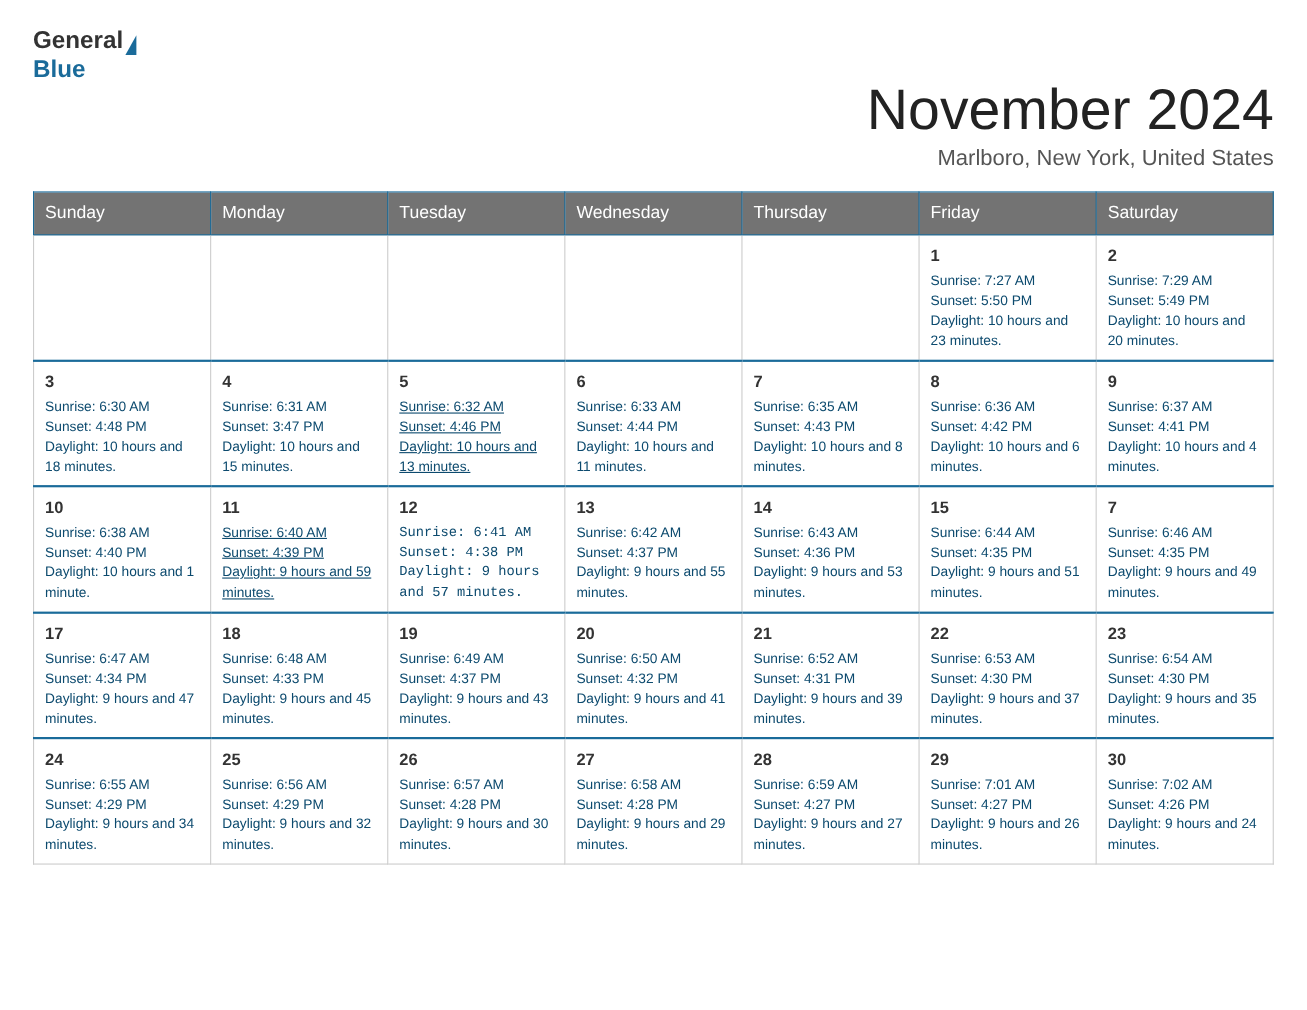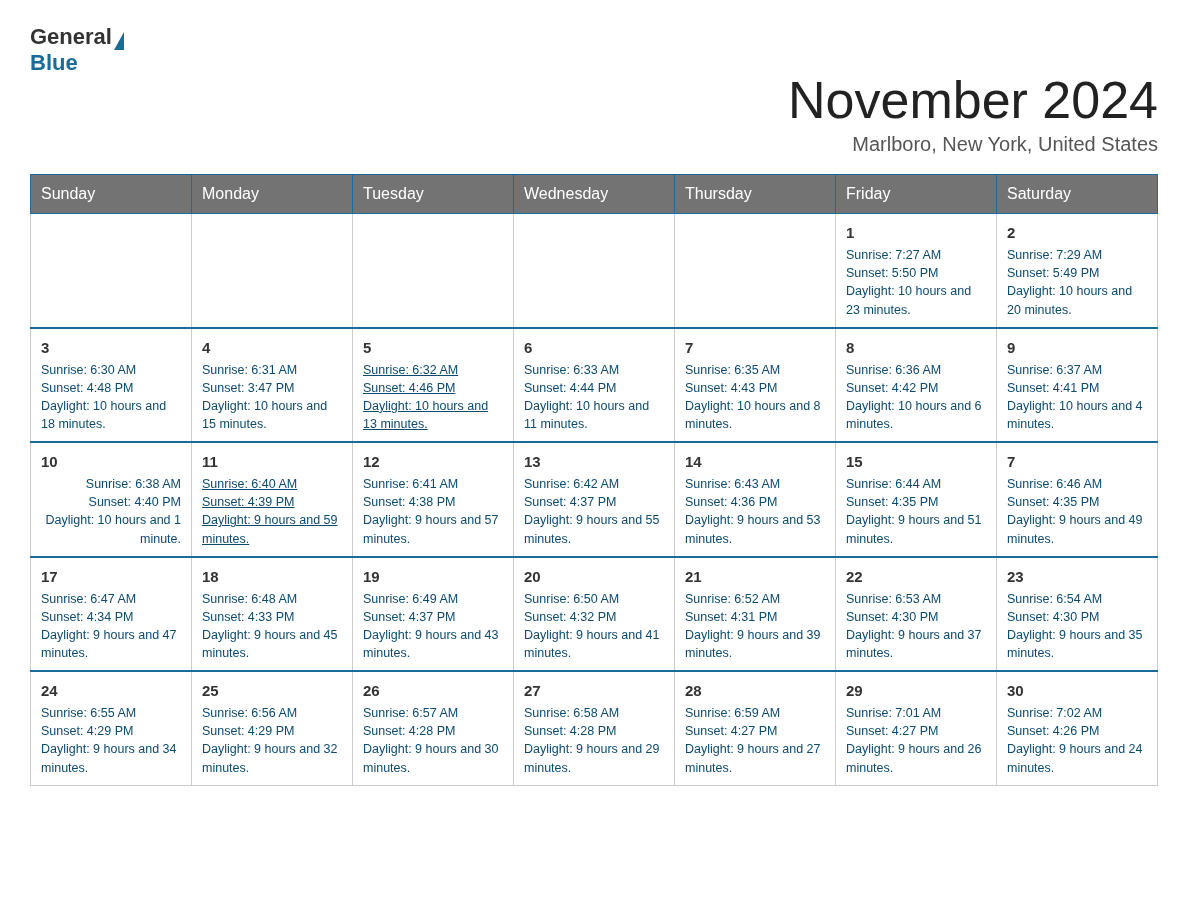--- a/index.html
+++ b/index.html
@@ -194,33 +194,33 @@
         <td>
           <span class="day-number">9</span>
           <div class="day-info" style="white-space: pre-line;">Sunrise: 6:37 AM
 Sunset: 4:41 PM
 Daylight: 10 hours and 4 minutes.</div>
         </td>
       </tr>
       <tr class="row-separator">
         <td>
           <span class="day-number">10</span>
-          <div class="day-info" style="white-space: pre-line; text-align: right;">Sunrise: 6:38 AM
+          <div class="day-info" style="white-space: pre-line;">Sunrise: 6:38 AM
 Sunset: 4:40 PM
 Daylight: 10 hours and 1 minute.</div>
         </td>
         <td>
           <span class="day-number">11</span>
           <div class="day-info" style="white-space: pre-line; text-decoration: underline;">Sunrise: 6:40 AM
 Sunset: 4:39 PM
 Daylight: 9 hours and 59 minutes.</div>
         </td>
         <td>
           <span class="day-number">12</span>
-          <div class="day-info" style="white-space: pre-line;">Sunrise: 6:41 AM
+          <div class="day-info" style="white-space: pre-line; font-family: Liberation Mono, monospace;">Sunrise: 6:41 AM
 Sunset: 4:38 PM
 Daylight: 9 hours and 57 minutes.</div>
         </td>
         <td>
           <span class="day-number">13</span>
           <div class="day-info" style="white-space: pre-line;">Sunrise: 6:42 AM
 Sunset: 4:37 PM
 Daylight: 9 hours and 55 minutes.</div>
         </td>
         <td>

